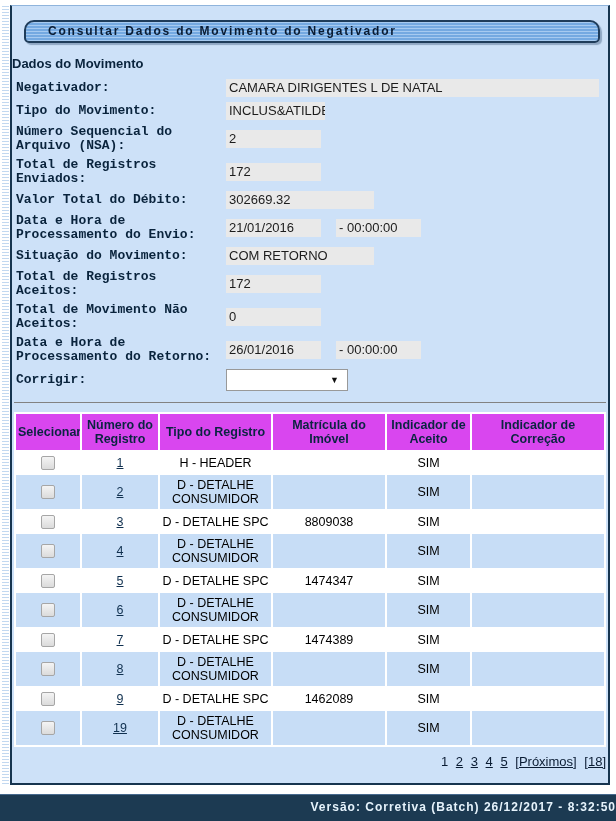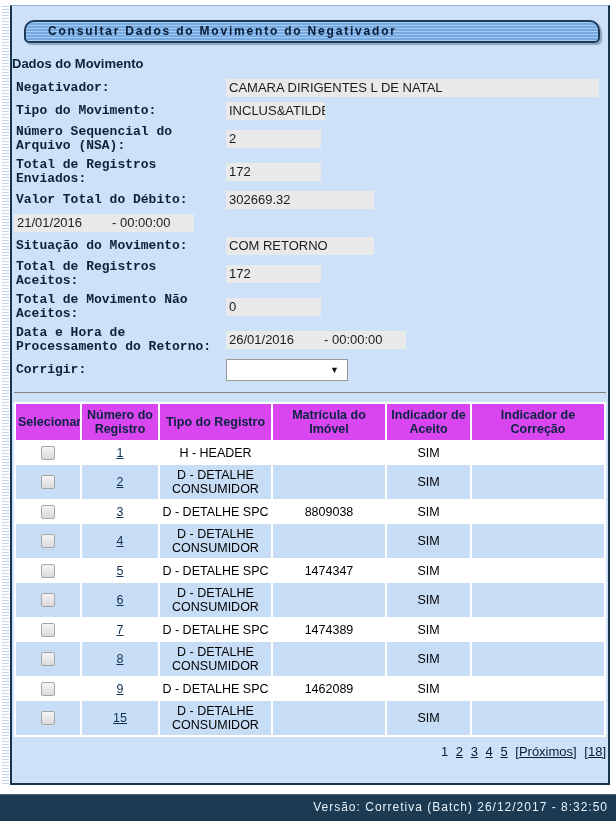--- a/index.html
+++ b/index.html
@@ -37,21 +37,21 @@
   }
   .field {
     background:#E9E9E9; height:18px; line-height:18px; font-size:13px;
     color:#1C1C1C; padding-left:3px; overflow:hidden; white-space:nowrap;
     box-sizing:border-box;
   }
   .w-full { width:373px; }
   .w-sm   { width:95px; }
   .w-md   { width:148px; }
   .w-tipo { width:99px; }
-  .w-time { width:85px; }
+  .w-time { width:85px; margin-left:15px; }
   .select {
     width:122px; height:22px; background:#ffffff; border:1px solid #999999;
     position:relative; box-sizing:border-box;
   }
   .select .arrow {
     position:absolute; right:8px; top:5px; font-size:9px; color:#111111; line-height:10px;
   }
   .divider { border:none; border-top:1px solid #828282; margin:11px 2px 9px 2px; }
   table.registros {
     border-collapse:separate; border-spacing:2px; background:#ffffff;
@@ -81,22 +81,22 @@
   .actions { display:flex; justify-content:space-between; margin:15px 4px 0 2px; }
   .btn {
     background:#ABCDF4; color:#09233C; font-size:13px; font-family:inherit;
     padding:1px 7px; height:21px; cursor:pointer;
     border:1px solid; border-color:#E9F3FE #0D2B47 #0D2B47 #E9F3FE;
     box-shadow:1px 1px 0 #0D2B47;
   }
   .footer {
     position:absolute; left:0; bottom:0; width:616px; height:27px; box-sizing:border-box;
     background:#1C3A52; border-top:1px solid #46698D;
-    color:#E6F3FC; font-size:12px; font-weight:normal; letter-spacing:1px;
-    text-align:right; line-height:25px; padding-right:8px;
+    color:#E6F3FC; font-size:12px; font-weight:bold; letter-spacing:1px;
+    text-align:right; line-height:25px; 
   }
 </style>
 </head>
 <body>
 
 <div class="side-stripe"></div>
 
 <div class="frame">
 
   <div class="title-bar">Consultar Dados do Movimento do Negativador</div>
@@ -124,20 +124,21 @@
       <div class="lbl">Total de Registros Enviados:</div>
       <div class="field w-sm">172</div>
     </div>
 
     <div class="frow">
       <div class="lbl">Valor Total do Débito:</div>
       <div class="field w-md">302669.32</div>
     </div>
 
     <div class="frow">
+      <div class="lbl">Data e Hora de Processamento do Envio:</div>
       <div class="field w-sm">21/01/2016</div>
       <div class="field w-time">- 00:00:00</div>
     </div>
 
     <div class="frow">
       <div class="lbl">Situação do Movimento:</div>
       <div class="field w-md">COM RETORNO</div>
     </div>
 
     <div class="frow">
@@ -255,21 +256,21 @@
       <tr>
         <td><span class="cb"></span></td>
         <td><a class="lnk">9</a></td>
         <td>D - DETALHE SPC</td>
         <td>1462089</td>
         <td>SIM</td>
         <td></td>
       </tr>
       <tr>
         <td><span class="cb"></span></td>
-        <td><a class="lnk">15</a></td>
+        <td><a class="lnk">19</a></td>
         <td>D - DETALHE CONSUMIDOR</td>
         <td></td>
         <td>SIM</td>
         <td></td>
       </tr>
     </tbody>
   </table>
 
   <div class="pagination">
     <span class="cur">1</span>

